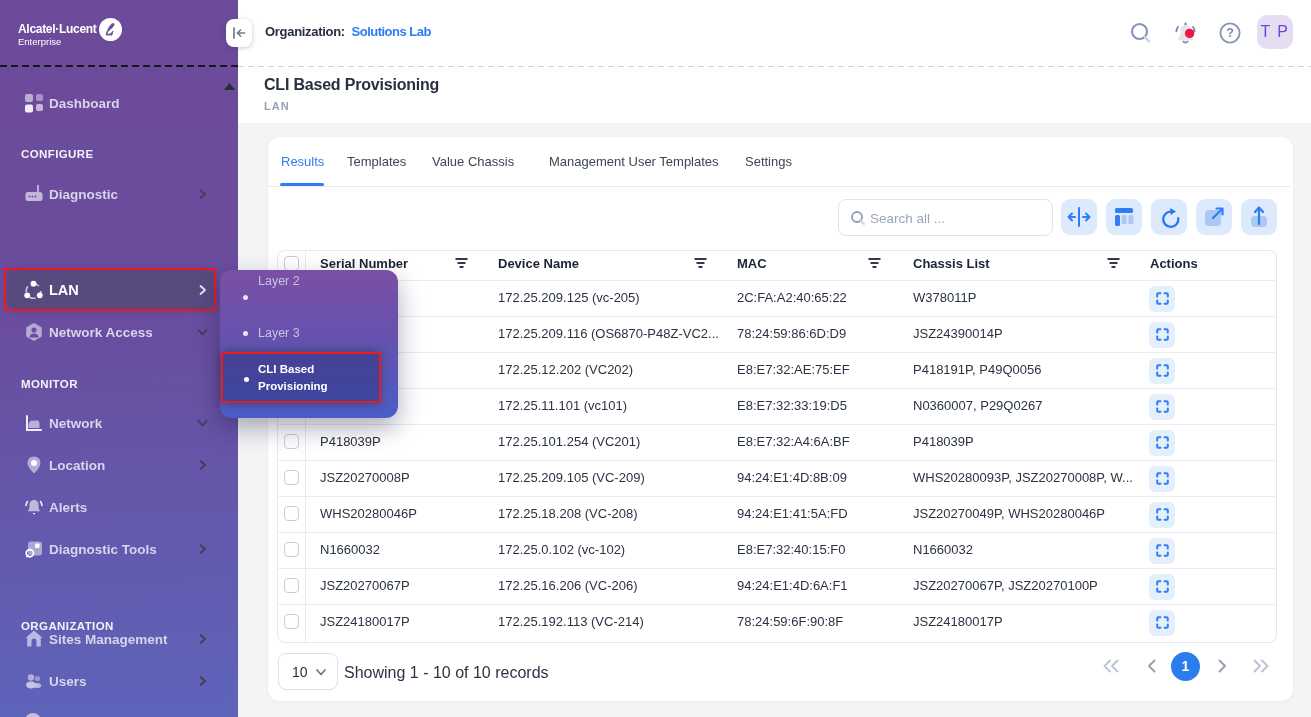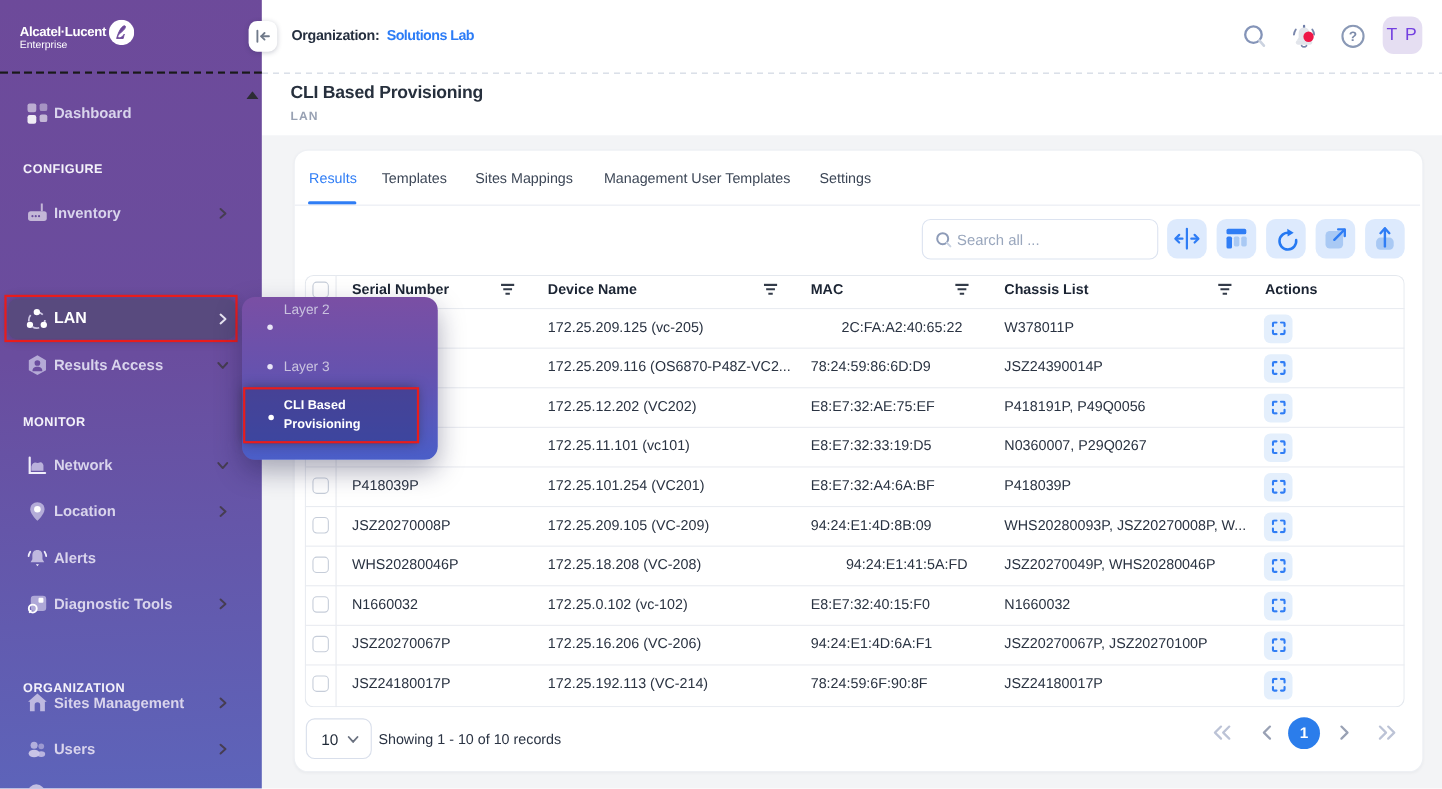--- a/index.html
+++ b/index.html
@@ -74,21 +74,21 @@
     <svg class="abs" style="left:1219px;top:22px;" width="22" height="22" viewBox="0 0 22 22">
       <circle cx="11" cy="11" r="9.6" fill="none" stroke="#8a99b6" stroke-width="1.9"></circle>
       <text x="11" y="15.4" text-anchor="middle" font-family="Liberation Sans, sans-serif" font-size="12.5" font-weight="bold" fill="#7c8baa">?</text>
     </svg>
     <div class="abs" style="left:1257px;top:15px;width:36px;height:34px;border-radius:10px;background:#e5def2;color:#7440e0;font-size:16px;text-align:center;line-height:34px;letter-spacing:1.5px;">T P</div>
   </div>
 
   <div id="card">
     <span class="tab" style="left:13px;color:#2f7df5;">Results</span>
     <span class="tab" style="left:79px;">Templates</span>
-    <span class="tab" style="left:164px;">Sites Mappings</span>
+    <span class="tab" style="left:164px;">Value Chassis</span>
     <span class="tab" style="left:281px;">Management User Templates</span>
     <span class="tab" style="left:477px;">Settings</span>
     <div class="abs" style="left:12px;top:46px;width:44px;height:3px;background:#2f7df5;border-radius:2px;"></div>
     <div class="abs" style="left:0;top:49px;width:1023px;height:1px;background:#e9ecf2;"></div>
 
     <div class="abs" style="left:570px;top:62px;width:215px;height:37px;border:1px solid #dce3f0;border-radius:8px;background:#fff;">
       <svg style="position:absolute;left:11px;top:10px;" width="16" height="16" viewBox="0 0 16 16">
         <circle cx="7" cy="7" r="5" fill="none" stroke="#8e9cb8" stroke-width="1.8"></circle>
         <line x1="10.6" y1="10.6" x2="14" y2="14" stroke="#c9d2e2" stroke-width="1.8" stroke-linecap="round"></line>
       </svg>
@@ -160,21 +160,21 @@
           <svg class="cell" style="left:830px;" width="13" height="11" viewBox="0 0 13 11">
             <line x1="0.5" y1="1.5" x2="12.5" y2="1.5" stroke="#333b49" stroke-width="1.9"></line>
             <line x1="2.5" y1="5.5" x2="10.5" y2="5.5" stroke="#333b49" stroke-width="1.9"></line>
             <line x1="4.5" y1="9.5" x2="8.5" y2="9.5" stroke="#333b49" stroke-width="1.9"></line>
           </svg>
         <span class="cell" style="left:873px;">Actions</span>
       </div>
       <div class="trow" style="top:30px;">
         <span class="cb"></span>
         <span class="cell" style="left:221px;">172.25.209.125 (vc-205)</span>
-        <span class="cell" style="left:460px;margin-left:28px;">2C:FA:A2:40:65:22</span>
+        <span class="cell" style="left:460px;">2C:FA:A2:40:65:22</span>
         <span class="cell" style="left:636px;">W378011P</span>
         <span class="act">
             <svg width="13" height="13" viewBox="0 0 13 13" fill="none" stroke="#2f7df5" stroke-width="2" stroke-linecap="round" stroke-linejoin="round">
               <path d="M1.2 4.4 V2.4 Q1.2 1.2 2.4 1.2 H4.4"></path>
               <path d="M8.6 1.2 H10.6 Q11.8 1.2 11.8 2.4 V4.4"></path>
               <path d="M11.8 8.6 V10.6 Q11.8 11.8 10.6 11.8 H8.6"></path>
               <path d="M4.4 11.8 H2.4 Q1.2 11.8 1.2 10.6 V8.6"></path>
             </svg>
           </span>
       </div>
@@ -247,21 +247,21 @@
               <path d="M8.6 1.2 H10.6 Q11.8 1.2 11.8 2.4 V4.4"></path>
               <path d="M11.8 8.6 V10.6 Q11.8 11.8 10.6 11.8 H8.6"></path>
               <path d="M4.4 11.8 H2.4 Q1.2 11.8 1.2 10.6 V8.6"></path>
             </svg>
           </span>
       </div>
       <div class="trow" style="top:246px;text-decoration:underline;">
         <span class="cb"></span>
           <span class="cell" style="left:43px;">WHS20280046P</span>
         <span class="cell" style="left:221px;text-align:right;">172.25.18.208 (VC-208)</span>
-        <span class="cell" style="left:460px;margin-left:32px;">94:24:E1:41:5A:FD</span>
+        <span class="cell" style="left:460px;">94:24:E1:41:5A:FD</span>
         <span class="cell" style="left:636px;">JSZ20270049P, WHS20280046P</span>
         <span class="act">
             <svg width="13" height="13" viewBox="0 0 13 13" fill="none" stroke="#2f7df5" stroke-width="2" stroke-linecap="round" stroke-linejoin="round">
               <path d="M1.2 4.4 V2.4 Q1.2 1.2 2.4 1.2 H4.4"></path>
               <path d="M8.6 1.2 H10.6 Q11.8 1.2 11.8 2.4 V4.4"></path>
               <path d="M11.8 8.6 V10.6 Q11.8 11.8 10.6 11.8 H8.6"></path>
               <path d="M4.4 11.8 H2.4 Q1.2 11.8 1.2 10.6 V8.6"></path>
             </svg>
           </span>
       </div>
@@ -311,21 +311,21 @@
           </span>
       </div>
     </div>
 
     <div class="abs" style="left:10px;top:516px;width:60px;height:37px;border:1px solid #d9dfeb;border-radius:8px;background:#fff;">
       <span style="position:absolute;left:13px;top:10px;font-size:14px;color:#1f2937;">10</span>
       <svg style="position:absolute;left:36px;top:14px;" width="12" height="9" viewBox="0 0 12 9">
           <polyline points="2,2 6,6.5 10,2" fill="none" stroke="#6b7280" stroke-width="1.7" stroke-linecap="round" stroke-linejoin="round"></polyline>
         </svg>
     </div>
-    <div class="abs" style="left:76px;top:527px;font-size:13px;color:#2b3444;">Showing 1 - 10 of 10 records</div>
+    <div class="abs" style="left:76px;top:527px;font-size:16px;color:#2b3444;">Showing 1 - 10 of 10 records</div>
     <div id="pager">
       <svg class="abs" style="left:834px;top:522px;" width="18" height="14" viewBox="0 0 18 14">
           <polyline points="8,1.5 2.5,7 8,12.5" fill="none" stroke="#bcc3d6" stroke-width="2" stroke-linecap="round" stroke-linejoin="round"></polyline>
           <polyline points="15.5,1.5 10,7 15.5,12.5" fill="none" stroke="#bcc3d6" stroke-width="2" stroke-linecap="round" stroke-linejoin="round"></polyline>
         </svg>
       <svg class="abs" style="left:879px;top:522px;" width="10" height="14" viewBox="0 0 10 14">
           <polyline points="7.5,1.5 2,7 7.5,12.5" fill="none" stroke="#99a1b4" stroke-width="2" stroke-linecap="round" stroke-linejoin="round"></polyline>
         </svg>
       <div class="abs" style="left:903px;top:515px;width:29px;height:29px;border-radius:50%;background:#2b7deb;color:#fff;font-size:14px;font-weight:bold;text-align:center;line-height:29px;">1</div>
       <svg class="abs" style="left:949px;top:522px;" width="10" height="14" viewBox="0 0 10 14">
@@ -364,21 +364,21 @@
     <div class="side-sec" style="top:148px;">CONFIGURE</div>
 
     <div class="side-item" style="top:177px;">
       <svg class="ic" viewBox="0 0 20 20" fill="#fff" opacity="0.6">
         <line x1="14" y1="1" x2="14" y2="8" stroke="#fff" stroke-width="1.8"></line>
         <rect x="1.5" y="8" width="17" height="9" rx="2.5"></rect>
         <circle cx="5.5" cy="12.5" r="1" fill="#6a4d9e"></circle>
           <circle cx="8.5" cy="12.5" r="1" fill="#6a4d9e"></circle>
           <circle cx="11.5" cy="12.5" r="1" fill="#6a4d9e"></circle>
       </svg>
-      <span class="txt">Inventory</span>
+      <span class="txt">Diagnostic</span>
       <svg class="chev" viewBox="0 0 11 11">
           <polyline points="3.5,1.5 8,5.5 3.5,9.5" fill="none" stroke="#463d52" stroke-width="1.8" stroke-linecap="round" stroke-linejoin="round"></polyline>
         </svg>
     </div>
 
 
     <div class="abs" style="left:8px;top:272px;width:206px;height:36px;background:#584a7e;border-radius:7px;box-shadow:0 0 10px rgba(40,40,40,0.45);"></div>
     <div class="side-item" style="top:273px;color:#ffffff;">
       <svg class="ic" viewBox="0 0 20 20">
         <circle cx="9.5" cy="11" r="7.3" fill="none" stroke="#cfc8e4" stroke-width="1.6" stroke-dasharray="6.2 6.2" stroke-dashoffset="3.2"></circle>
@@ -392,21 +392,21 @@
         </svg>
     </div>
     <div class="abs" style="left:4px;top:268px;width:212px;height:43px;border:2.5px solid #e81c1c;"></div>
 
     <div class="side-item" style="top:315px;">
       <svg class="ic" viewBox="0 0 20 20">
         <path d="M10 1 L17.8 5.5 V14.5 L10 19 L2.2 14.5 V5.5 Z" fill="#cfc9e8" opacity="0.75"></path>
         <circle cx="10" cy="8" r="2.6" fill="#6a4d9e"></circle>
         <path d="M5.5 15.5 C5.5 12.5 7.5 11.5 10 11.5 C12.5 11.5 14.5 12.5 14.5 15.5 Z" fill="#6a4d9e"></path>
       </svg>
-      <span class="txt">Results Access</span>
+      <span class="txt">Network Access</span>
       <svg class="chev" viewBox="0 0 11 11">
           <polyline points="1.5,3.5 5.5,8 9.5,3.5" fill="none" stroke="#463d52" stroke-width="1.8" stroke-linecap="round" stroke-linejoin="round"></polyline>
         </svg>
     </div>
 
     <div class="side-sec" style="top:378px;">MONITOR</div>
 
     <div class="side-item" style="top:406px;">
       <svg class="ic" viewBox="0 0 20 20">
         <path d="M3 3 V17 H17" fill="none" stroke="#f0eefa" stroke-width="2" stroke-linecap="round"></path>

